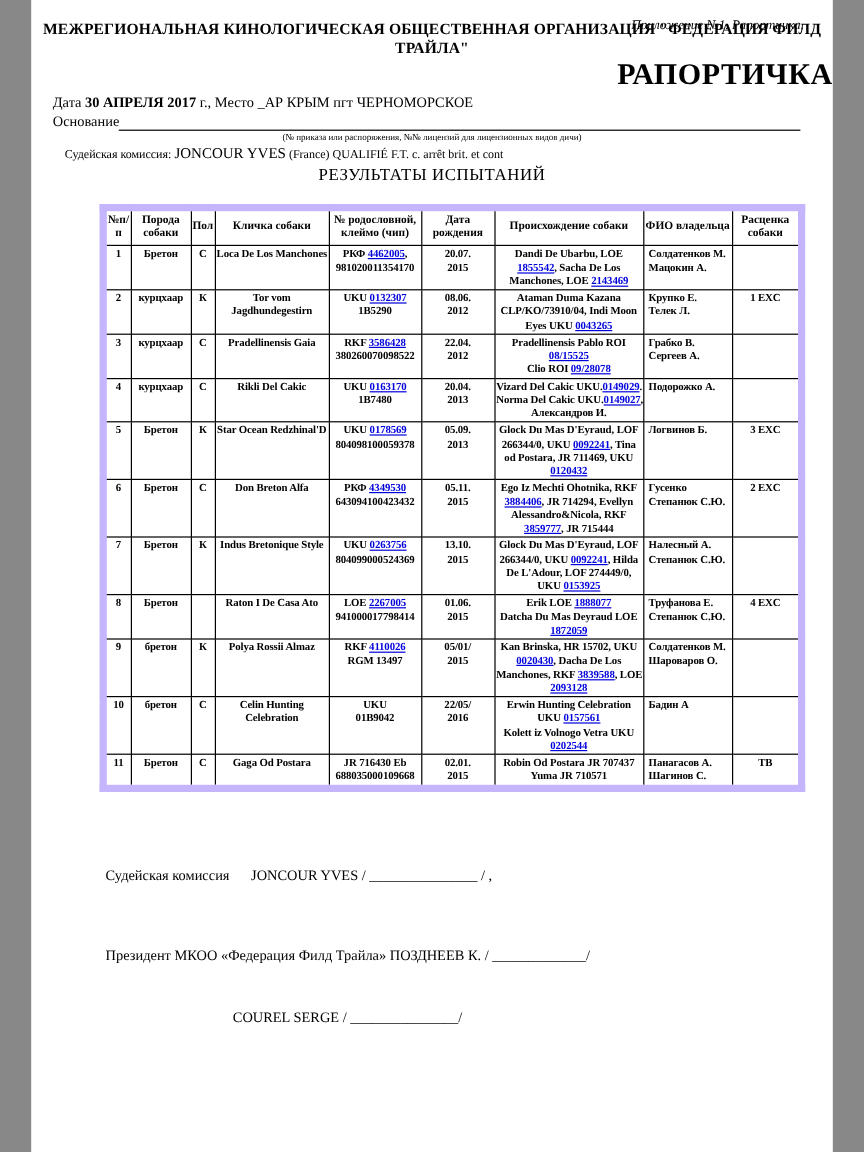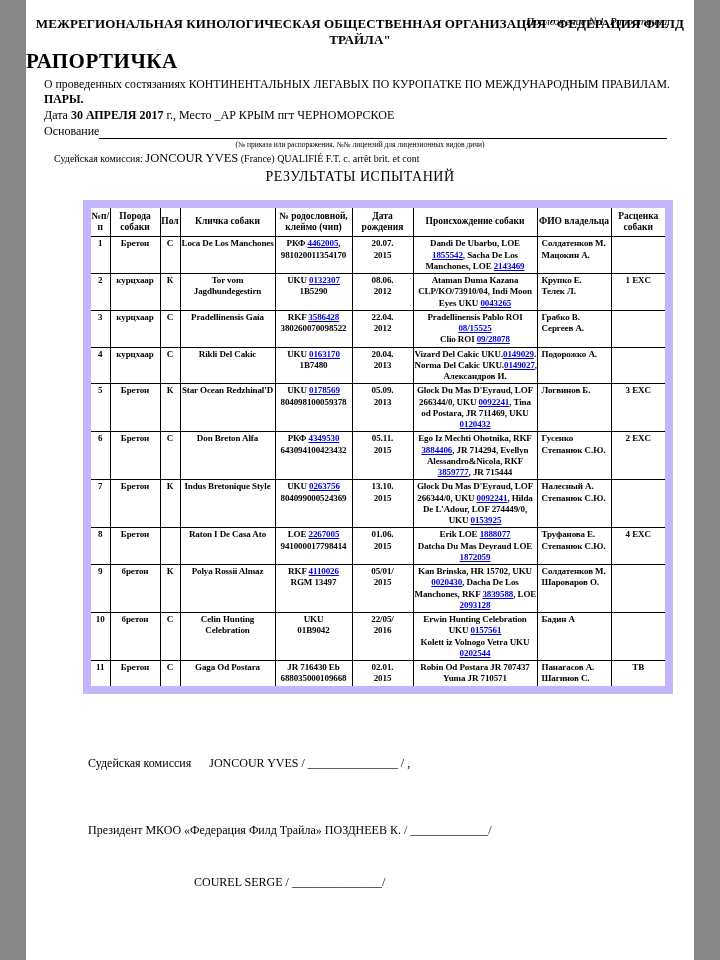--- a/index.html
+++ b/index.html
@@ -16,43 +16,43 @@
   }
   .annotation {
     position: absolute; top: 15px; right: 24px;
     font-style: italic; font-size: 11px;
   }
   .org {
     padding-top: 16px; text-align: center;
     font-weight: bold; font-size: 13px; letter-spacing: 0.1px;
   }
   .doc-title {
-    text-align: left; font-weight: bold;
-    font-size: 21px; letter-spacing: 0.5px; margin-top: 1px;
+    text-align: right; font-weight: bold;
+    font-size: 25px; letter-spacing: 0.5px; margin-top: 1px;
   }
   .about { margin: 3px 20px 0 18px; font-size: 11.8px; }
   .about .b { font-weight: bold; }
   .date-line { margin: 1px 20px 0 18px; font-size: 12px; }
   .date-line .b { font-weight: bold; }
   .basis-row {
     margin: 1px 27px 0 18px; font-size: 12px;
     display: flex; align-items: flex-end;
   }
   .basis-fill { flex: 1; border-bottom: 1px solid #000; height: 14px; }
   .basis-note { font-size: 7.5px; text-align: center; margin-top: 1px; }
   .judges { margin: 2px 0 0 28px; font-size: 10px; line-height: 1.25; }
   .judges .jname { font-size: 12.5px; }
   .judges .j2 { margin-left: 75px; }
   .results-title { text-align: center; font-size: 14px; margin-top: 2px; letter-spacing: 0.5px; }
 
   table.results {
     margin: 15px 0 0 57px;
     border-collapse: collapse; table-layout: fixed;
     width: 582px;
-    border: 8px solid #c4b5fd;
+    border: 6px solid #c4b5fd;
   }
   .results th, .results td {
     border: 1px solid #000;
     font-weight: bold;
     overflow: hidden;
   }
   .results th {
     font-size: 9.5px; line-height: 1.2;
     vertical-align: middle; text-align: center;
     padding: 3px 0; height: 30px;
@@ -76,21 +76,20 @@
 <body>
 
 <div class="page">
 
   <div class="annotation">Приложение  №1. Рапортичка.</div>
 
   <div class="org">МЕЖРЕГИОНАЛЬНАЯ КИНОЛОГИЧЕСКАЯ ОБЩЕСТВЕННАЯ ОРГАНИЗАЦИЯ "ФЕДЕРАЦИЯ ФИЛД ТРАЙЛА"</div>
 
   <div class="doc-title">РАПОРТИЧКА</div>
 
-  <div class="about"><span>О проведенных состязаниях КОНТИНЕНТАЛЬНЫХ ЛЕГАВЫХ ПО КУРОПАТКЕ ПО МЕЖДУНАРОДНЫМ ПРАВИЛАМ. </span><span class="b">ПАРЫ.</span></div>
 
   <div class="date-line"><span>Дата </span><span class="b">30 АПРЕЛЯ 2017</span><span> г., Место </span><span>_АР КРЫМ  пгт ЧЕРНОМОРСКОЕ</span></div>
 
   <div class="basis-row">
     <span>Основание</span>
     <span class="basis-fill"></span>
   </div>
   <div class="basis-note">(№ приказа или распоряжения, №№ лицензий для лицензионных видов дичи)</div>
 
   <div class="judges">

